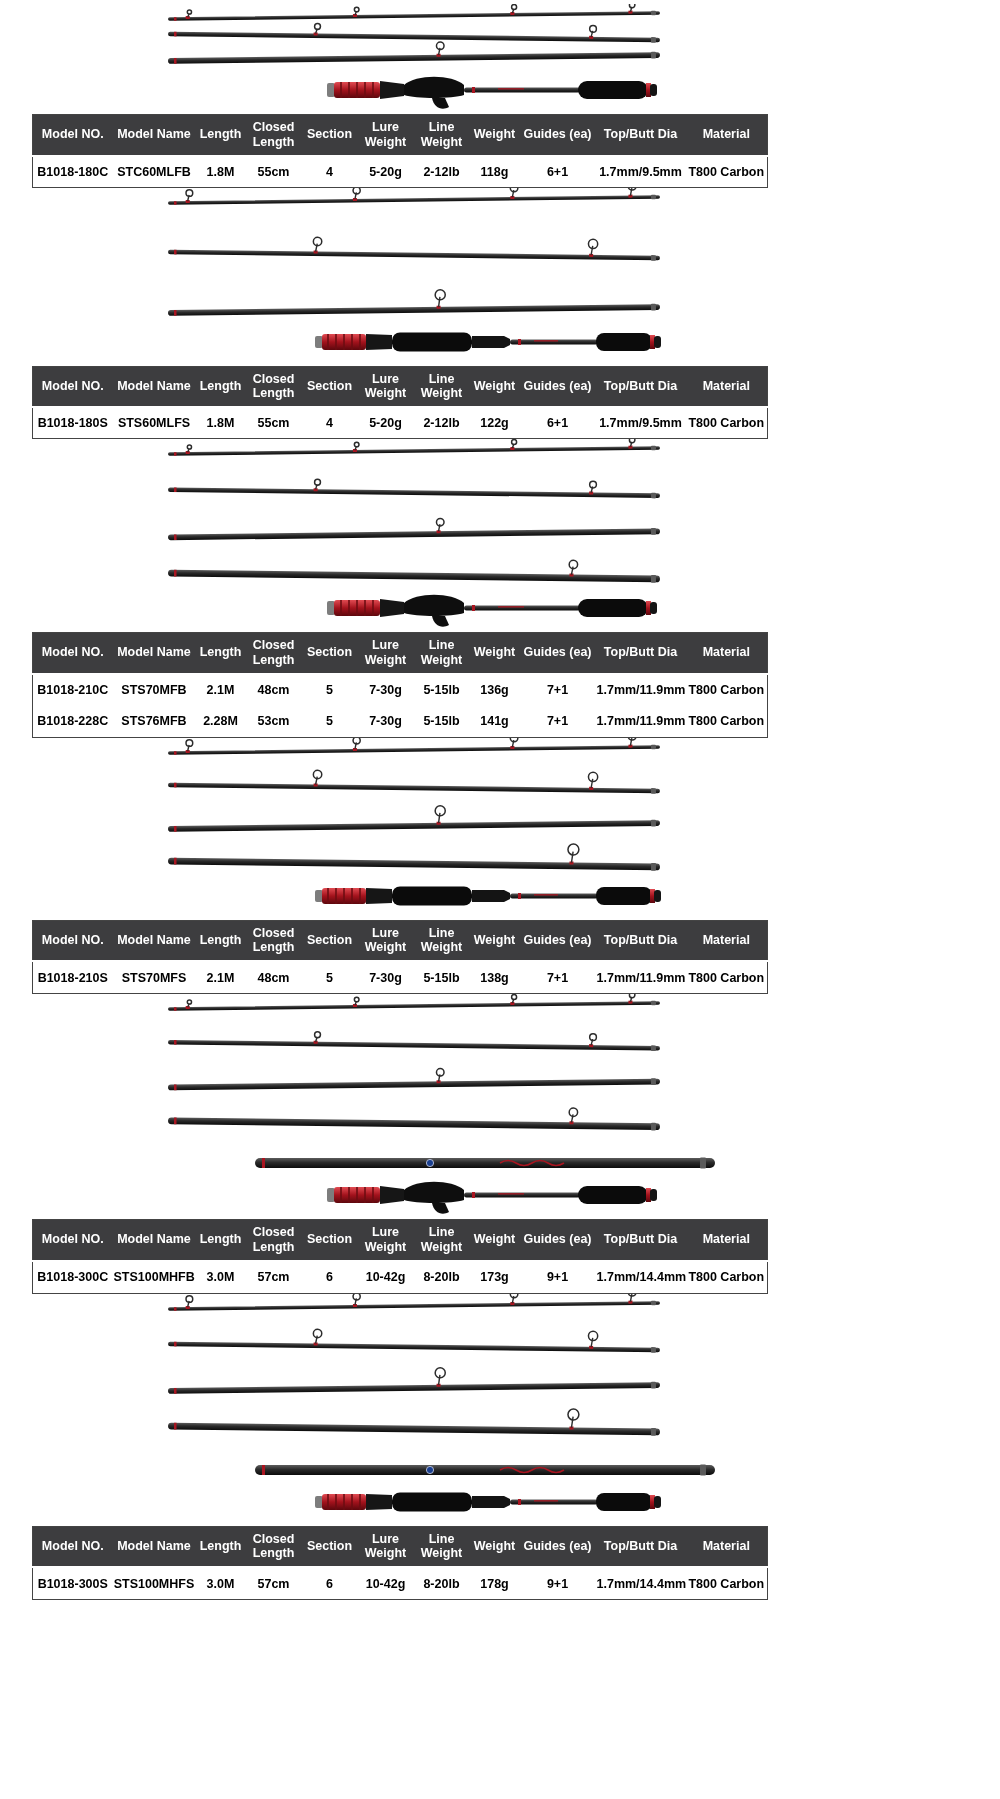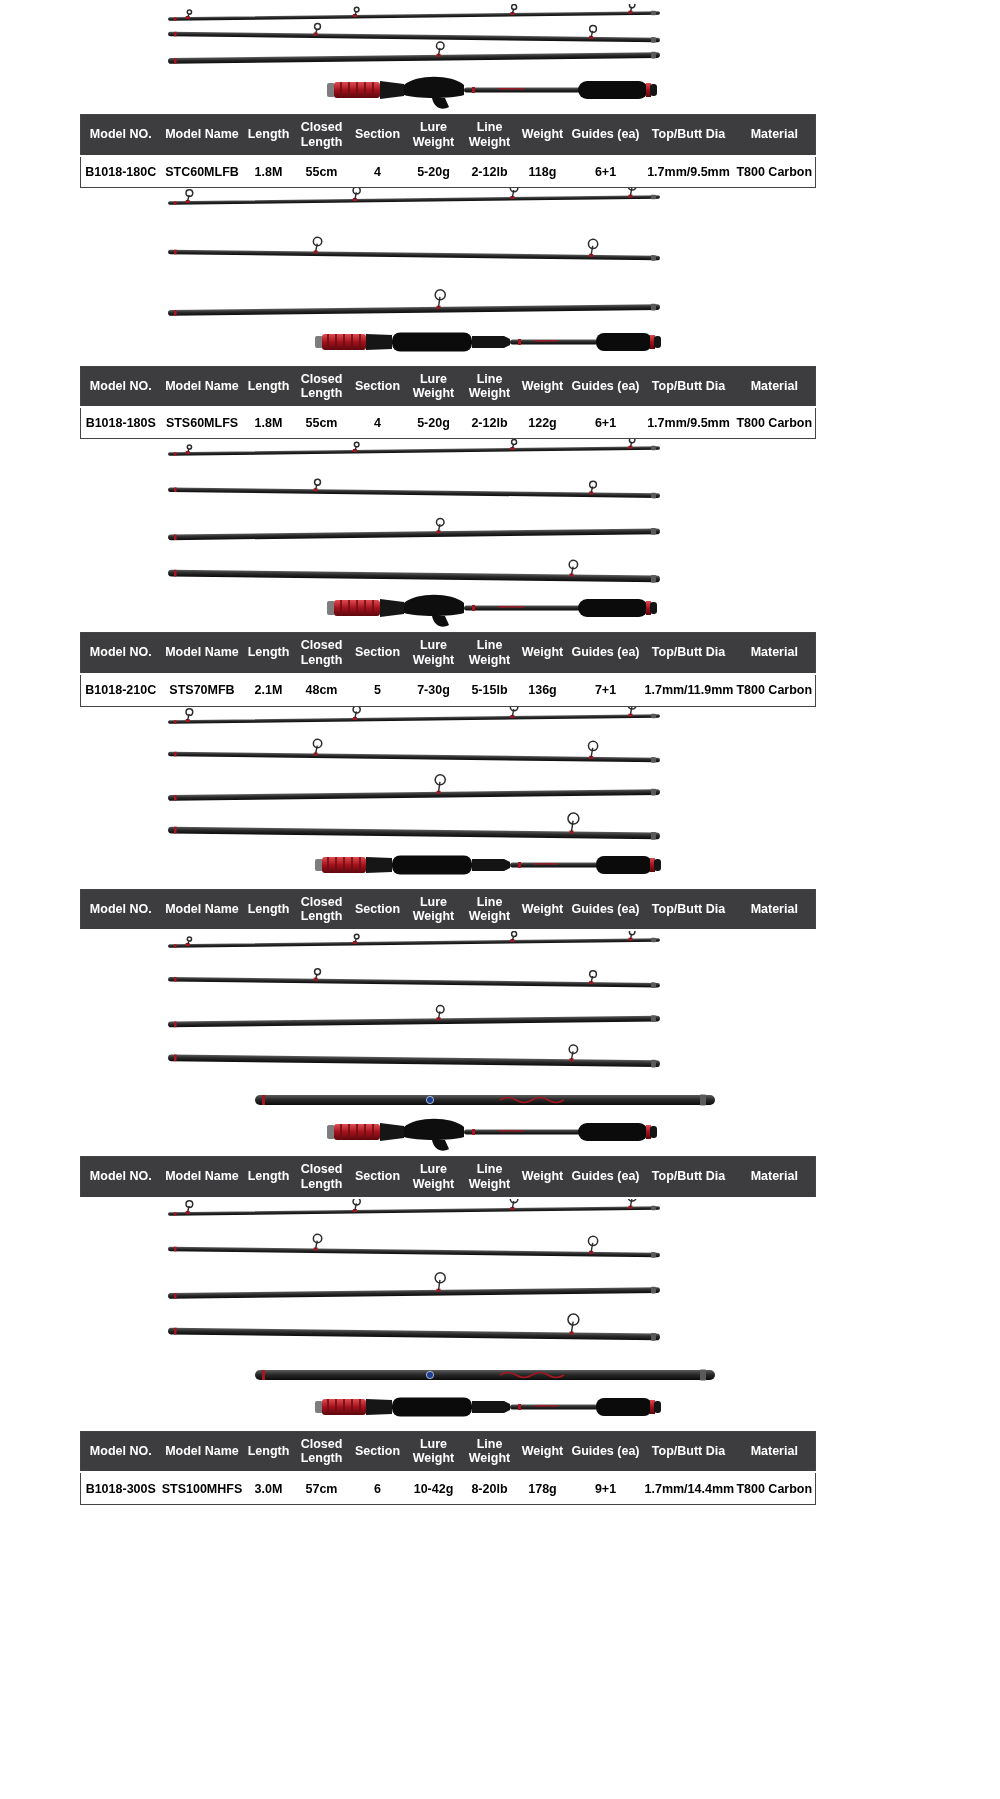--- a/index.html
+++ b/index.html
@@ -1,20 +1,20 @@
 <!DOCTYPE html>
 <html><head>
 <meta charset="utf-8">
 <style>
   html,body{margin:0;padding:0;background:#ffffff;}
   body{width:1000px;font-family:"Liberation Sans",sans-serif;}
   .page{width:1000px;min-height:1799px;background:#fff;padding-top:4px;box-sizing:border-box;}
   section.product{display:block;}
   .rod-figure{display:block;}
-  table.spec{width:735px;margin-left:80px;border-collapse:collapse;table-layout:fixed;
+  table.spec{width:735px;margin-left:32px;border-collapse:collapse;table-layout:fixed;
              border:1px solid #444;}
   table.spec thead th{
       background:#3d3d3f;color:#fff;font-size:12.5px;font-weight:bold;
       padding:5px 1px;white-space:pre-line;line-height:1.18;height:27px;
       border-bottom:2px solid #fff;vertical-align:middle;}
   table.spec tbody td{
       font-size:12.5px;font-weight:bold;color:#000;text-align:center;
       height:30px;padding:0 1px;background:#fff;vertical-align:middle;
       overflow:hidden;white-space:nowrap;}
   table.spec.multi tbody td{height:31px;}
@@ -376,20 +376,33 @@
               <td>2.1M</td>
               <td>48cm</td>
               <td>5</td>
               <td>7-30g</td>
               <td>5-15lb</td>
               <td>136g</td>
               <td>7+1</td>
               <td>1.7mm/11.9mm</td>
               <td>T800 Carbon</td>
             </tr>
+            <tr>
+              <td>B1018-228C</td>
+              <td>STS76MFB</td>
+              <td>2.28M</td>
+              <td>53cm</td>
+              <td>5</td>
+              <td>7-30g</td>
+              <td>5-15lb</td>
+              <td>141g</td>
+              <td>7+1</td>
+              <td>1.7mm/11.9mm</td>
+              <td>T800 Carbon</td>
+            </tr>
           </tbody>
         </table>
       </section>
       <section class="product">
         <svg class="rod-figure" width="1000" height="182" viewBox="0 0 1000 182" xmlns="http://www.w3.org/2000/svg">
           <defs>
     <linearGradient id="rodg" x1="0" y1="0" x2="0" y2="1">
       <stop offset="0" stop-color="#5c5c5c"></stop>
               <stop offset="0.45" stop-color="#2a2a2a"></stop>
               <stop offset="1" stop-color="#0b0b0b"></stop>
@@ -489,20 +502,33 @@
 Weight</th>
               <th>Line
 Weight</th>
               <th>Weight</th>
               <th>Guides (ea)</th>
               <th>Top/Butt Dia</th>
               <th>Material</th>
             </tr>
           </thead>
           <tbody>
+            <tr>
+              <td>B1018-210S</td>
+              <td>STS70MFS</td>
+              <td>2.1M</td>
+              <td>48cm</td>
+              <td>5</td>
+              <td>7-30g</td>
+              <td>5-15lb</td>
+              <td>138g</td>
+              <td>7+1</td>
+              <td>1.7mm/11.9mm</td>
+              <td>T800 Carbon</td>
+            </tr>
           </tbody>
         </table>
       </section>
       <section class="product">
         <svg class="rod-figure" width="1000" height="225" viewBox="0 0 1000 225" xmlns="http://www.w3.org/2000/svg">
           <defs>
     <linearGradient id="rodg" x1="0" y1="0" x2="0" y2="1">
       <stop offset="0" stop-color="#5c5c5c"></stop>
               <stop offset="0.45" stop-color="#2a2a2a"></stop>
               <stop offset="1" stop-color="#0b0b0b"></stop>
@@ -609,20 +635,33 @@
 Weight</th>
               <th>Line
 Weight</th>
               <th>Weight</th>
               <th>Guides (ea)</th>
               <th>Top/Butt Dia</th>
               <th>Material</th>
             </tr>
           </thead>
           <tbody>
+            <tr>
+              <td>B1018-300C</td>
+              <td>STS100MHFB</td>
+              <td>3.0M</td>
+              <td>57cm</td>
+              <td>6</td>
+              <td>10-42g</td>
+              <td>8-20lb</td>
+              <td>173g</td>
+              <td>9+1</td>
+              <td>1.7mm/14.4mm</td>
+              <td>T800 Carbon</td>
+            </tr>
           </tbody>
         </table>
       </section>
       <section class="product">
         <svg class="rod-figure" width="1000" height="232" viewBox="0 0 1000 232" xmlns="http://www.w3.org/2000/svg">
           <defs>
     <linearGradient id="rodg" x1="0" y1="0" x2="0" y2="1">
       <stop offset="0" stop-color="#5c5c5c"></stop>
               <stop offset="0.45" stop-color="#2a2a2a"></stop>
               <stop offset="1" stop-color="#0b0b0b"></stop>

